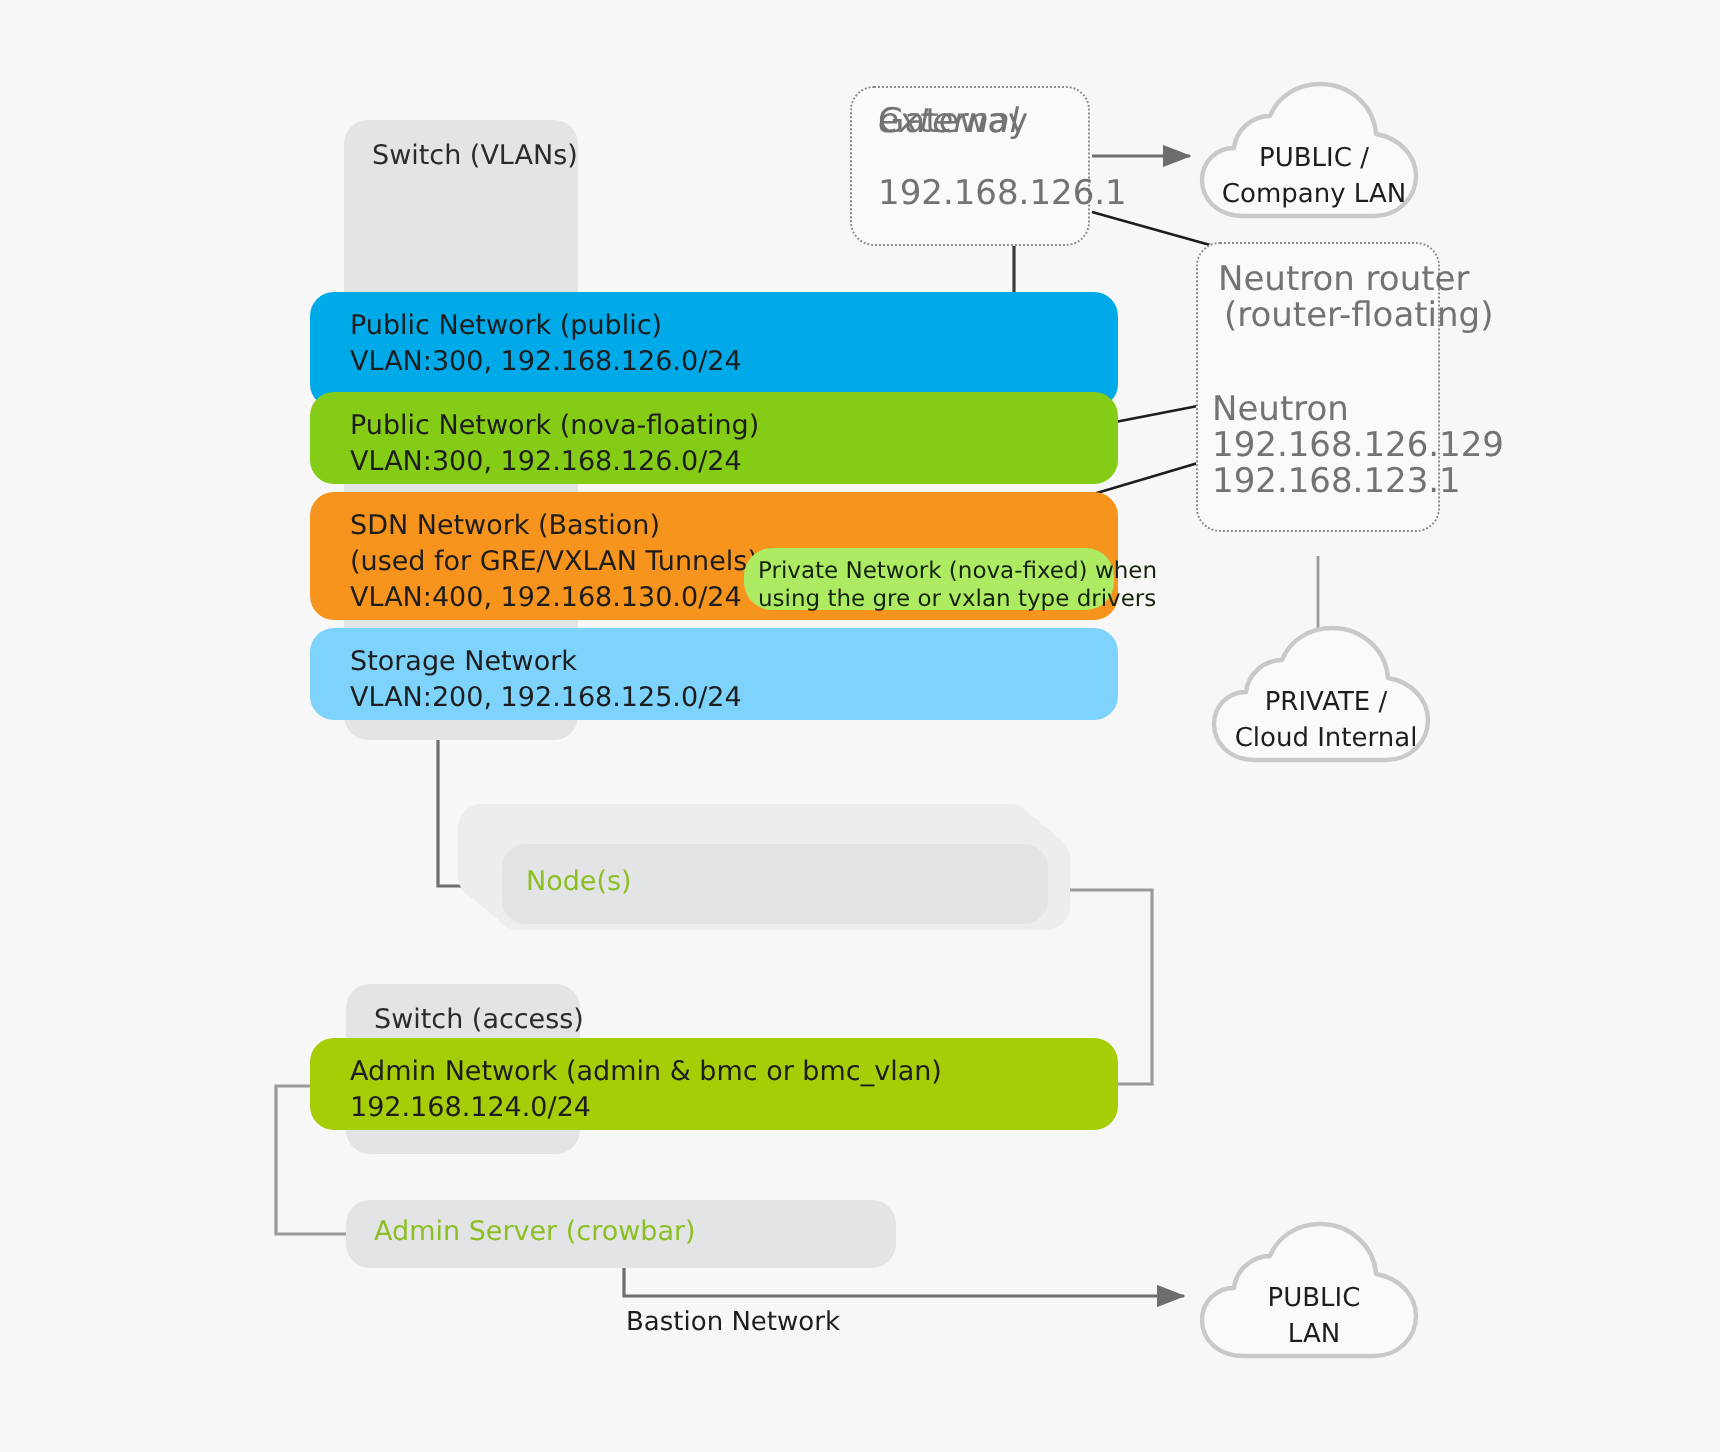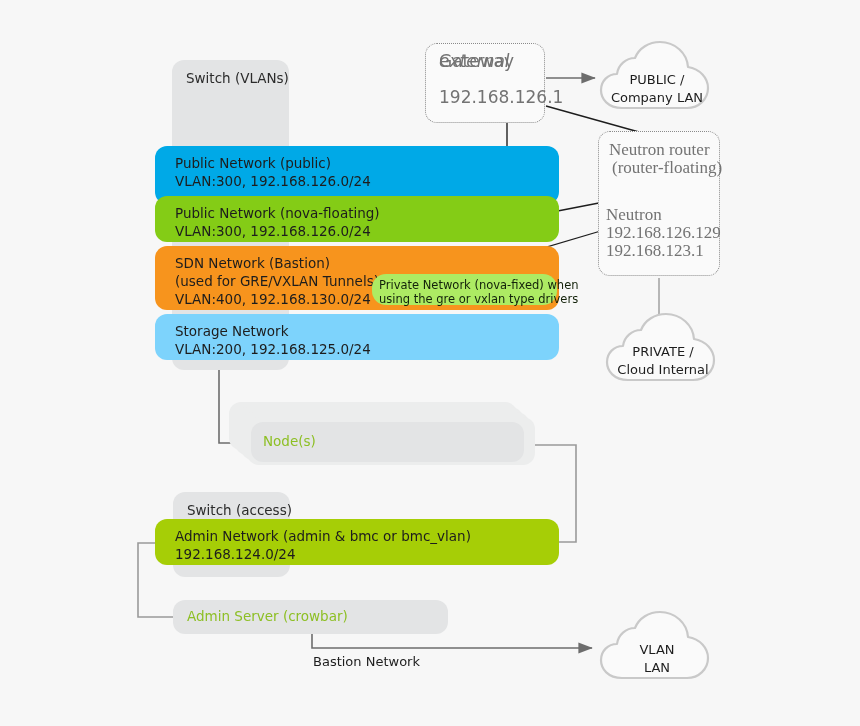--- a/index.html
+++ b/index.html
@@ -161,21 +161,21 @@
     <div class="line">Private Network (nova-fixed) when</div>
     <div class="line">using the gre or vxlan type drivers</div>
   </div>
 
   <div class="dotted-box" style="left:425px;top:43px;width:120px;height:80px;">
     <div class="txt" style="left:13px;top:8px;">Gateway</div>
     <div class="txt" style="left:13px;top:8px;font-style:italic;">external</div>
     <div class="txt" style="left:13px;top:44px;text-align:right;">192.168.126.1</div>
   </div>
 
-  <div class="dotted-box" style="left:598px;top:131px;width:122px;height:145px;font-family:Liberation Serif, serif;">
+  <div class="dotted-box" style="left:598px;top:121px;width:122px;height:145px;">
     <div class="txt" style="left:10px;top:9px;">Neutron router</div>
     <div class="txt" style="left:13px;top:27px;">(router-floating)</div>
     <div class="txt" style="left:7px;top:74px;">Neutron</div>
     <div class="txt" style="left:7px;top:92px;">192.168.126.129</div>
     <div class="txt" style="left:7px;top:110px;">192.168.123.1</div>
   </div>
 
   <div>
     <div class="stackplate" style="left:229px;top:402px;width:288px;height:48px;"></div>
     <div class="stackplate" style="left:235px;top:407px;width:288px;height:48px;"></div>
@@ -220,17 +220,17 @@
     <div class="cloud-text" style="top:31px;">PRIVATE /</div>
     <div class="cloud-text" style="top:49px;">Cloud Internal</div>
   </div>
 
   <div class="cloud" style="left:598px;top:610px;width:118px;height:76px;">
     <svg width="118" height="76" viewBox="0 0 118 76">
       <path d="M24 68 C10 68 3 59 3 50 C3 41 10 34 19 34 C20 25 28 18 37 18
                C41 8 51 2 62 2 C77 2 89 13 90 27 C102 29 110 38 110 48
                C110 59 101 68 89 68 Z" fill="#fafafa" stroke="#c9c9c9" stroke-width="2.2" stroke-linejoin="round"></path>
     </svg>
-    <div class="cloud-text" style="top:31px;">VLAN</div>
+    <div class="cloud-text" style="top:31px;">PUBLIC</div>
     <div class="cloud-text" style="top:49px;">LAN</div>
   </div>
 
 </div>
 
 </body></html>

